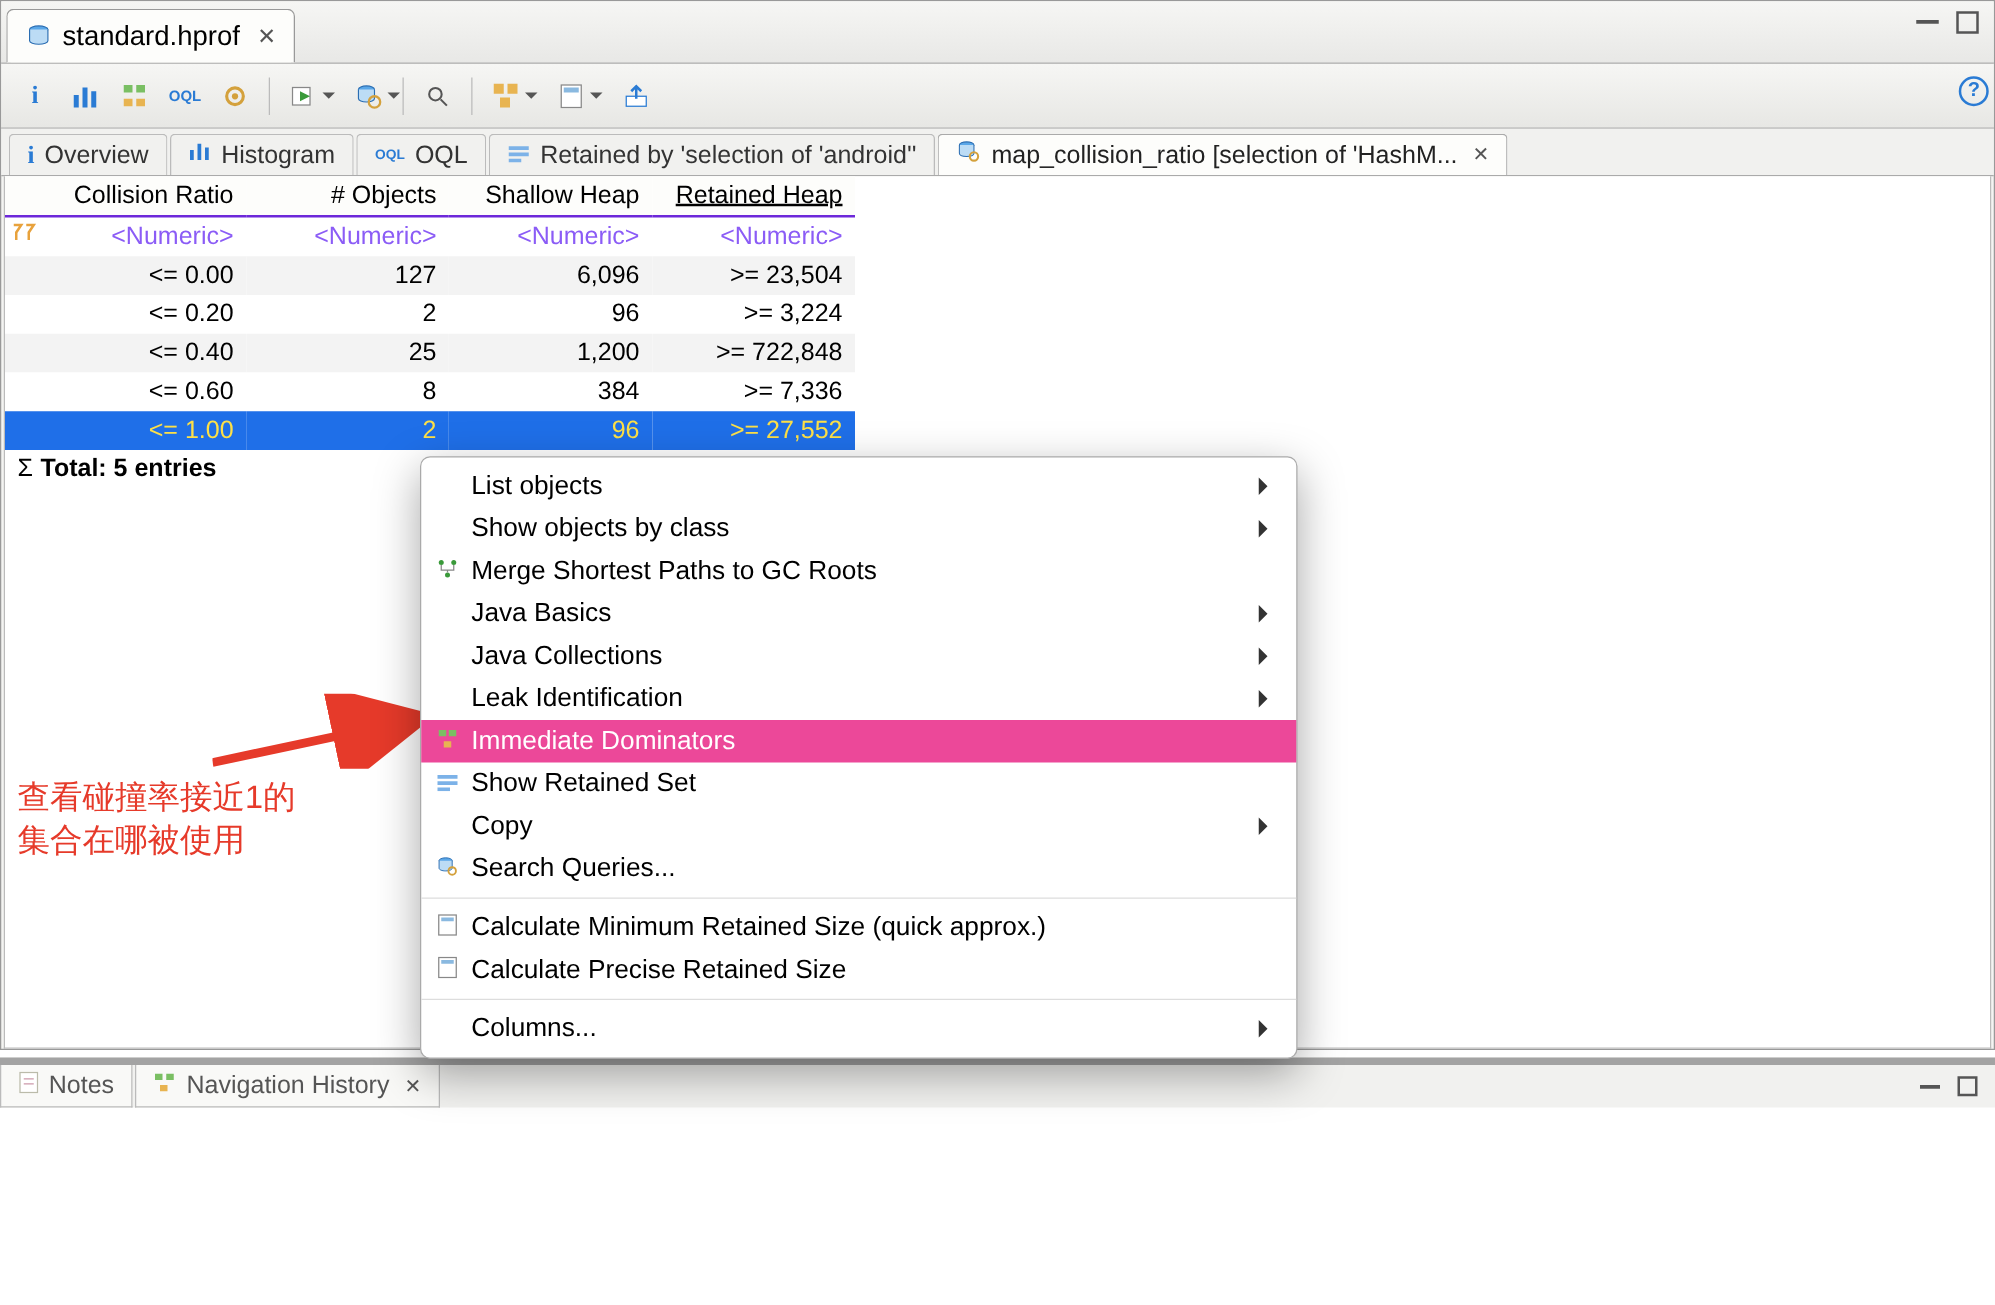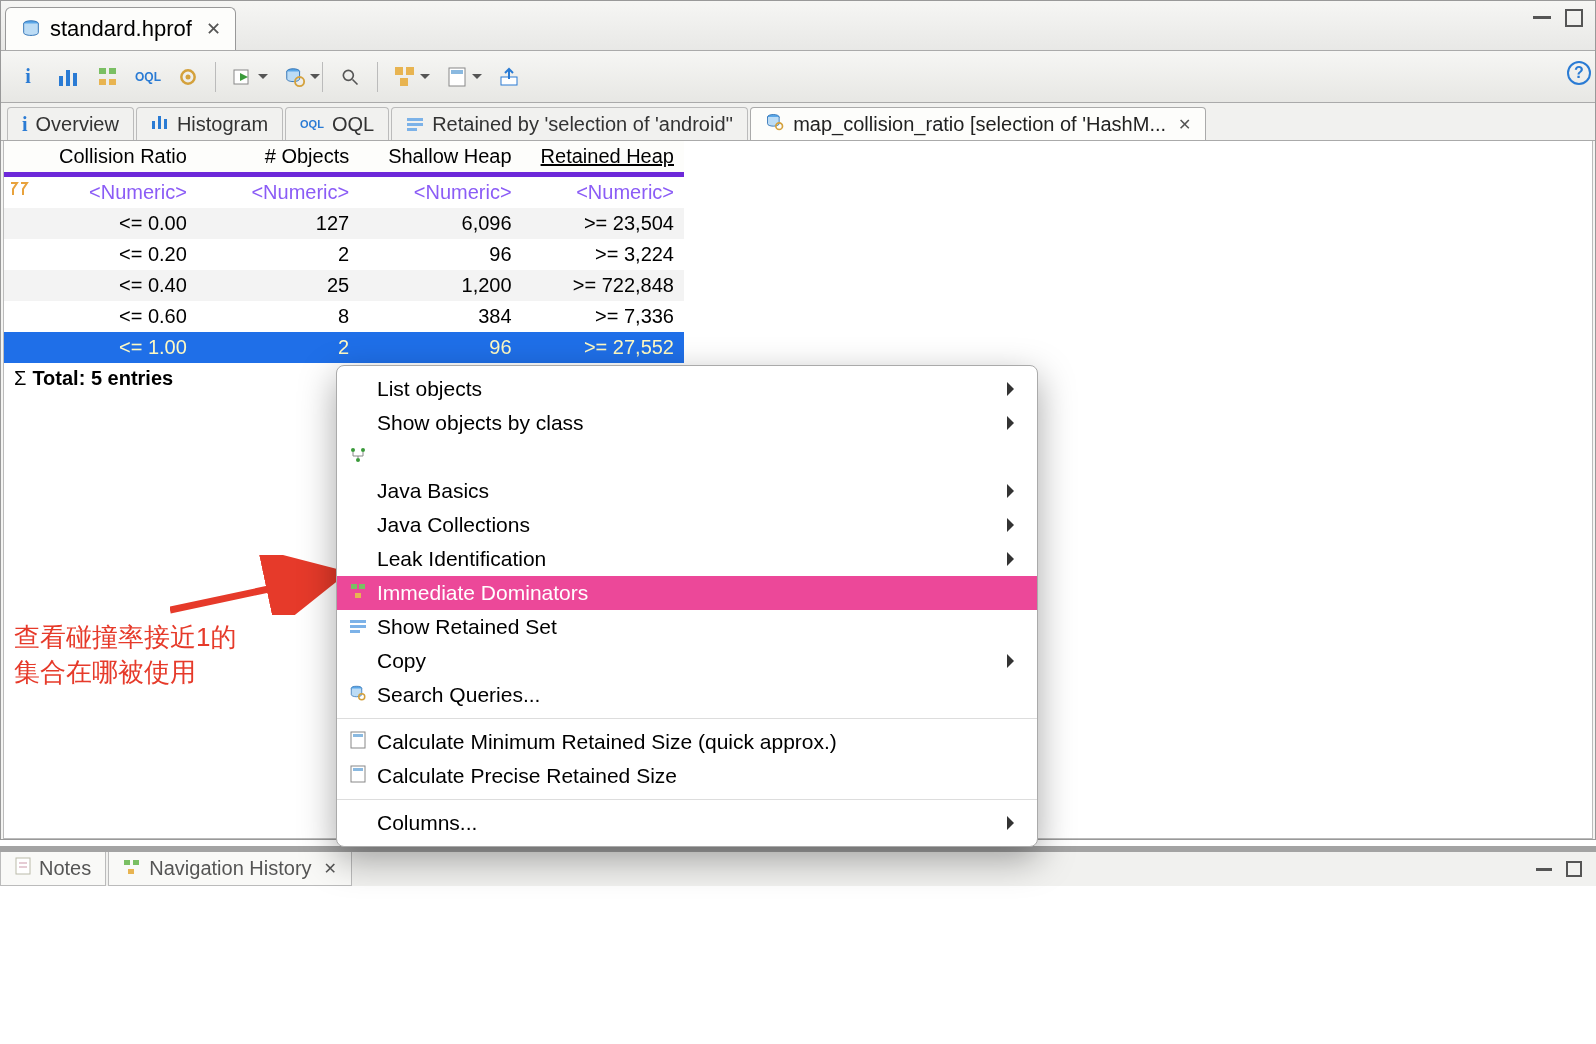--- a/index.html
+++ b/index.html
@@ -94,33 +94,33 @@
 .itab .close-glyph { font-size: 16px; color: #555; margin-left: 4px; }
 
 .table-wrap { background: #fff; height: calc(840px - 50px - 52px - 38px - 2px); border: 1px solid #bbb; border-top: none; margin: 0 2px; position: relative; overflow: hidden;}
 table.data {
   border-collapse: collapse;
   width: 680px;
   font-size: 20px;
 }
 table.data th {
   text-align: right; font-weight: 400; padding: 4px 10px;
-  border-bottom: 5px solid #6d28d9;
+  border-bottom: 2px solid #6d28d9;
   background: #fdfdfb;
 }
 table.data td { text-align: right; padding: 4px 10px; }
 table.data tr.striped-odd { background: #fff; }
 table.data tr.striped-even { background: #f3f3f3; }
 .filter-row td { color: #8b5cf6; }
 .filter-left {
   width: 26px; padding: 0 !important; text-align: center !important; vertical-align: middle;
 }
 .tot-row td { font-weight: bold; text-align: left !important; padding-left: 8px; }
 .sigma { font-weight: normal; margin-right: 6px; }
-.sel-row td { background: #1f6fe8; color: #fef9c3; }
+.sel-row td { background: #1f6fe8; color: #fde047; }
 
 .context-menu {
   position: absolute;
   left: 336px;
   top: 365px;
   width: 702px;
   background: #fff;
   border: 1px solid #aaa;
   border-radius: 8px;
   box-shadow: 0 12px 36px rgba(0,0,0,.35);
@@ -379,20 +379,21 @@
     <span>Show objects by class</span>
     <span class="sub-caret"></span>
   </div>
   <div class="cm-item">
     <span class="ico"><svg width="18" height="18">
           <circle cx="4" cy="4" r="2" fill="#3a9a3a"></circle>
           <circle cx="14" cy="4" r="2" fill="#3a9a3a"></circle>
           <circle cx="9" cy="14" r="2" fill="#3a9a3a"></circle>
           <path d="M4 6v4h10V6M9 10v2" stroke="#888" fill="none"></path>
         </svg></span>
+    <span>Merge Shortest Paths to GC Roots</span>
   </div>
   <div class="cm-item">
     <span>Java Basics</span>
     <span class="sub-caret"></span>
   </div>
   <div class="cm-item">
     <span>Java Collections</span>
     <span class="sub-caret"></span>
   </div>
   <div class="cm-item">

